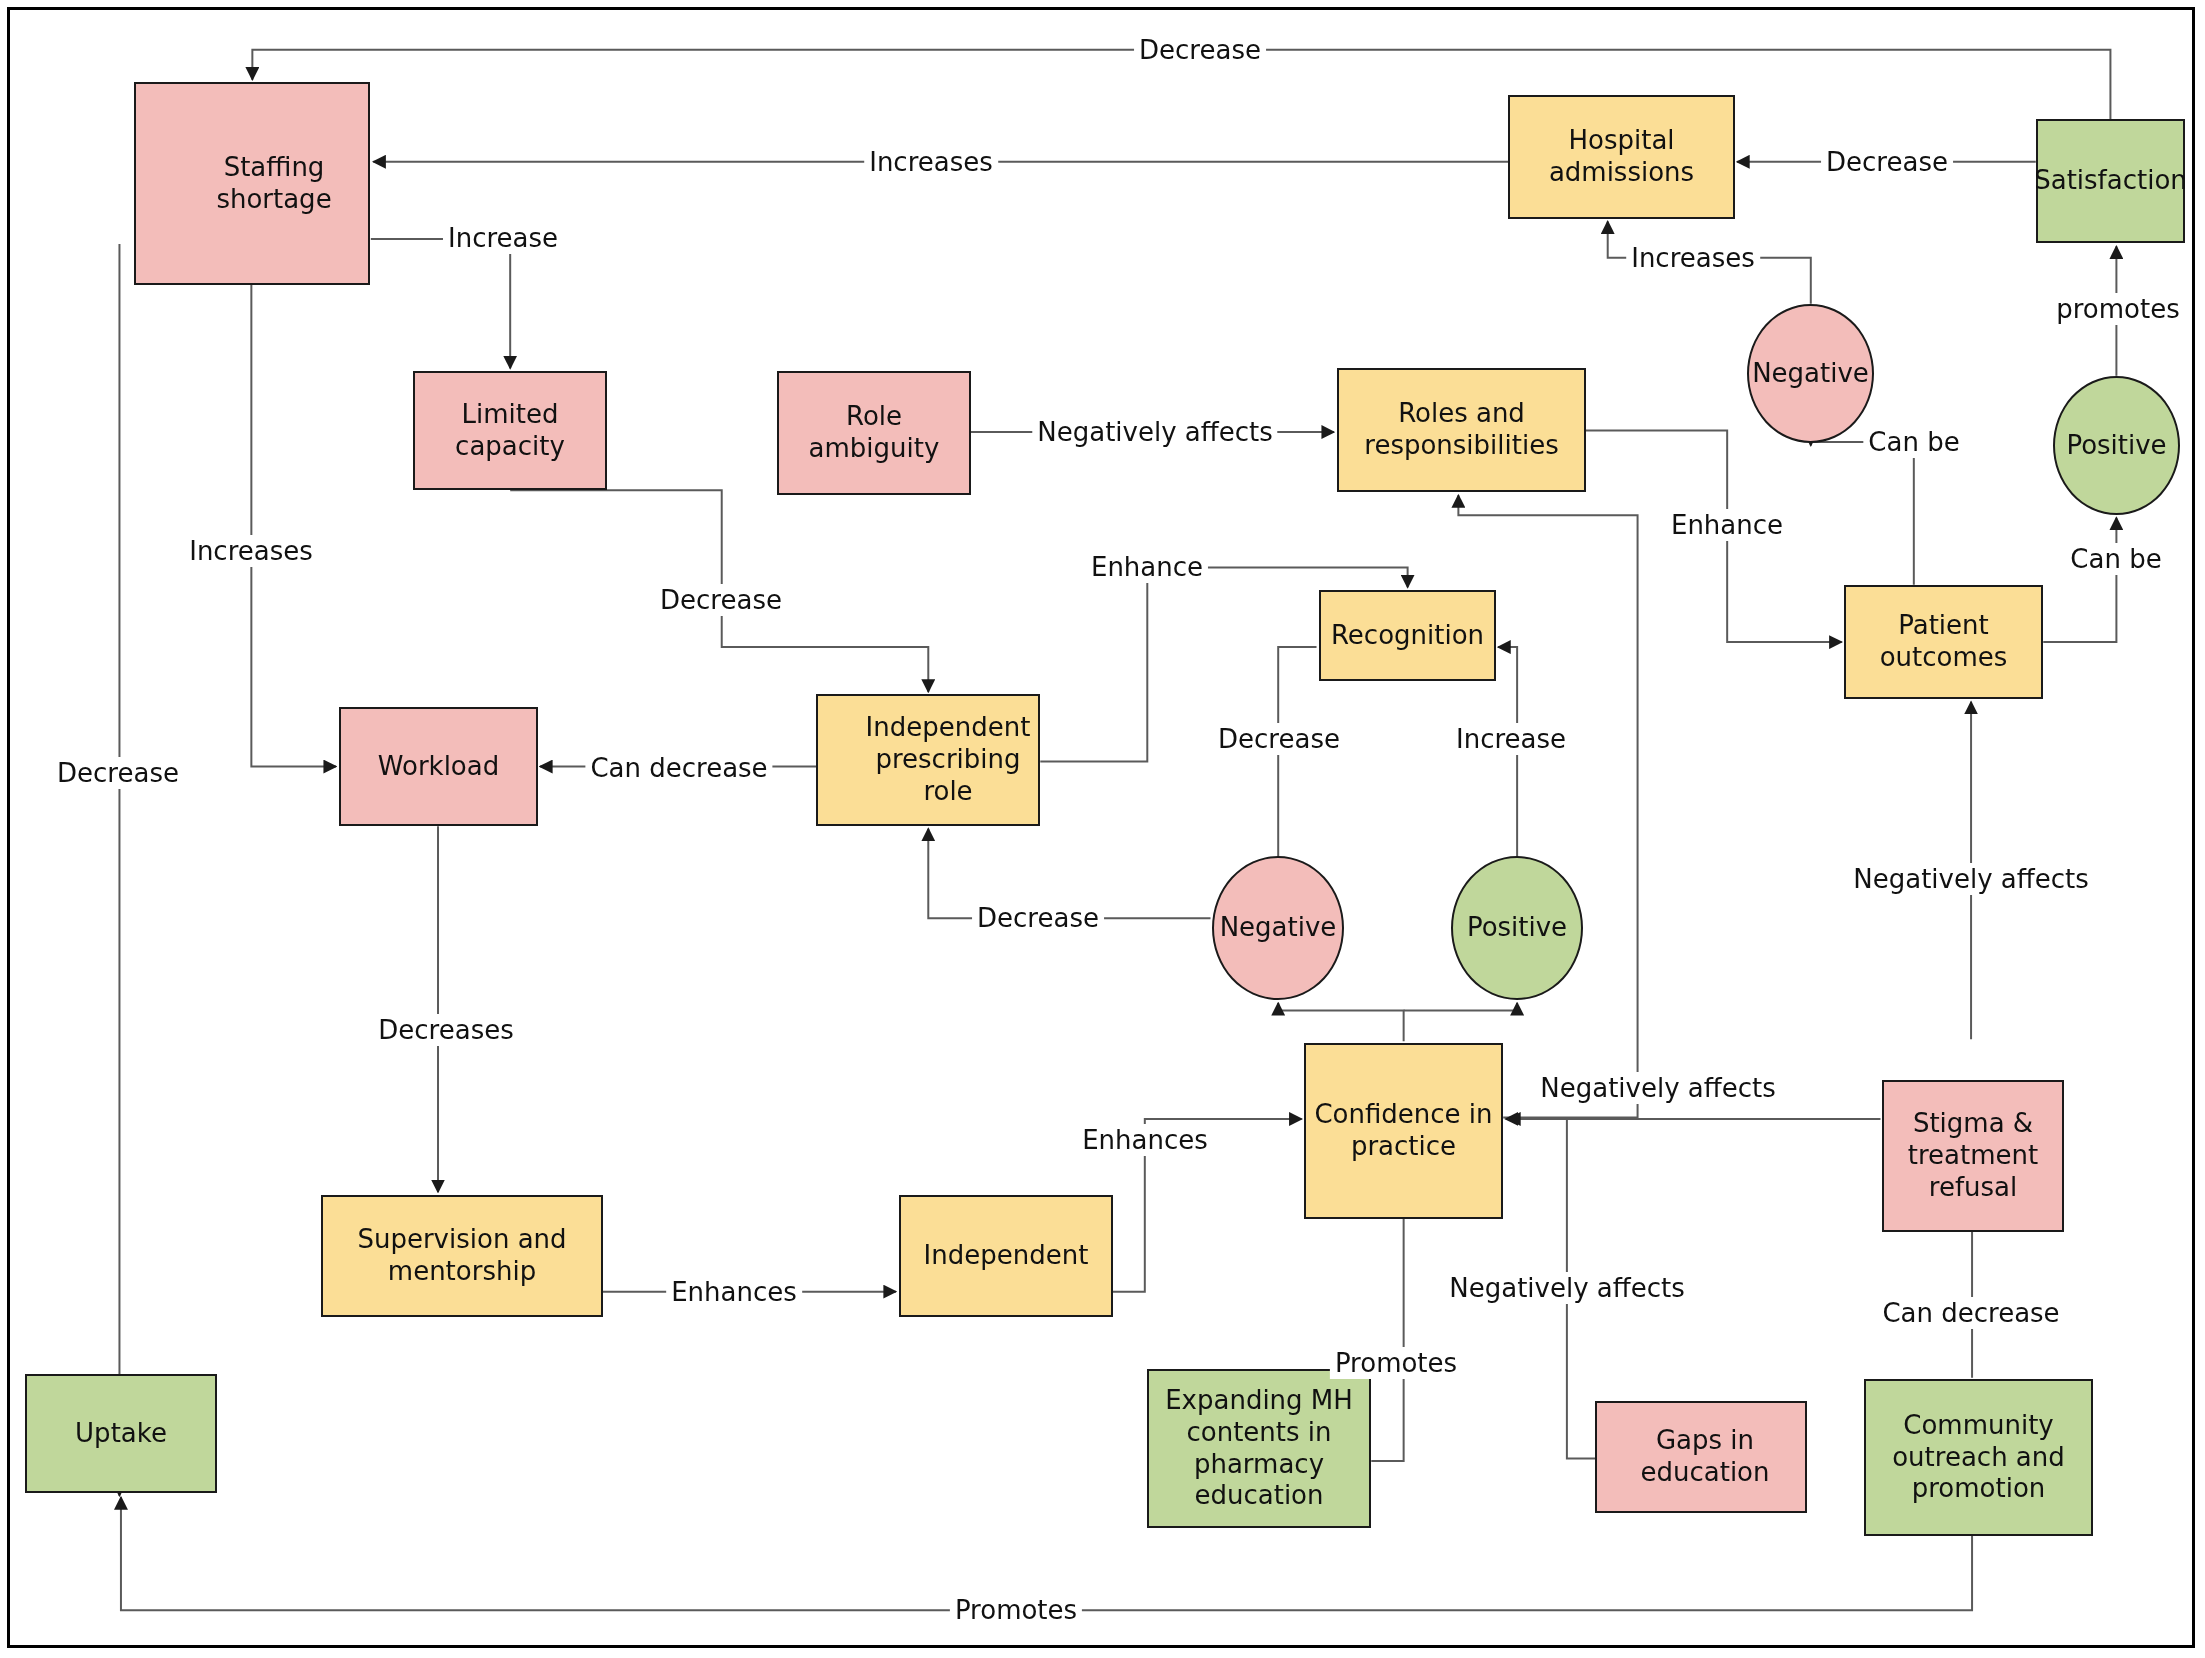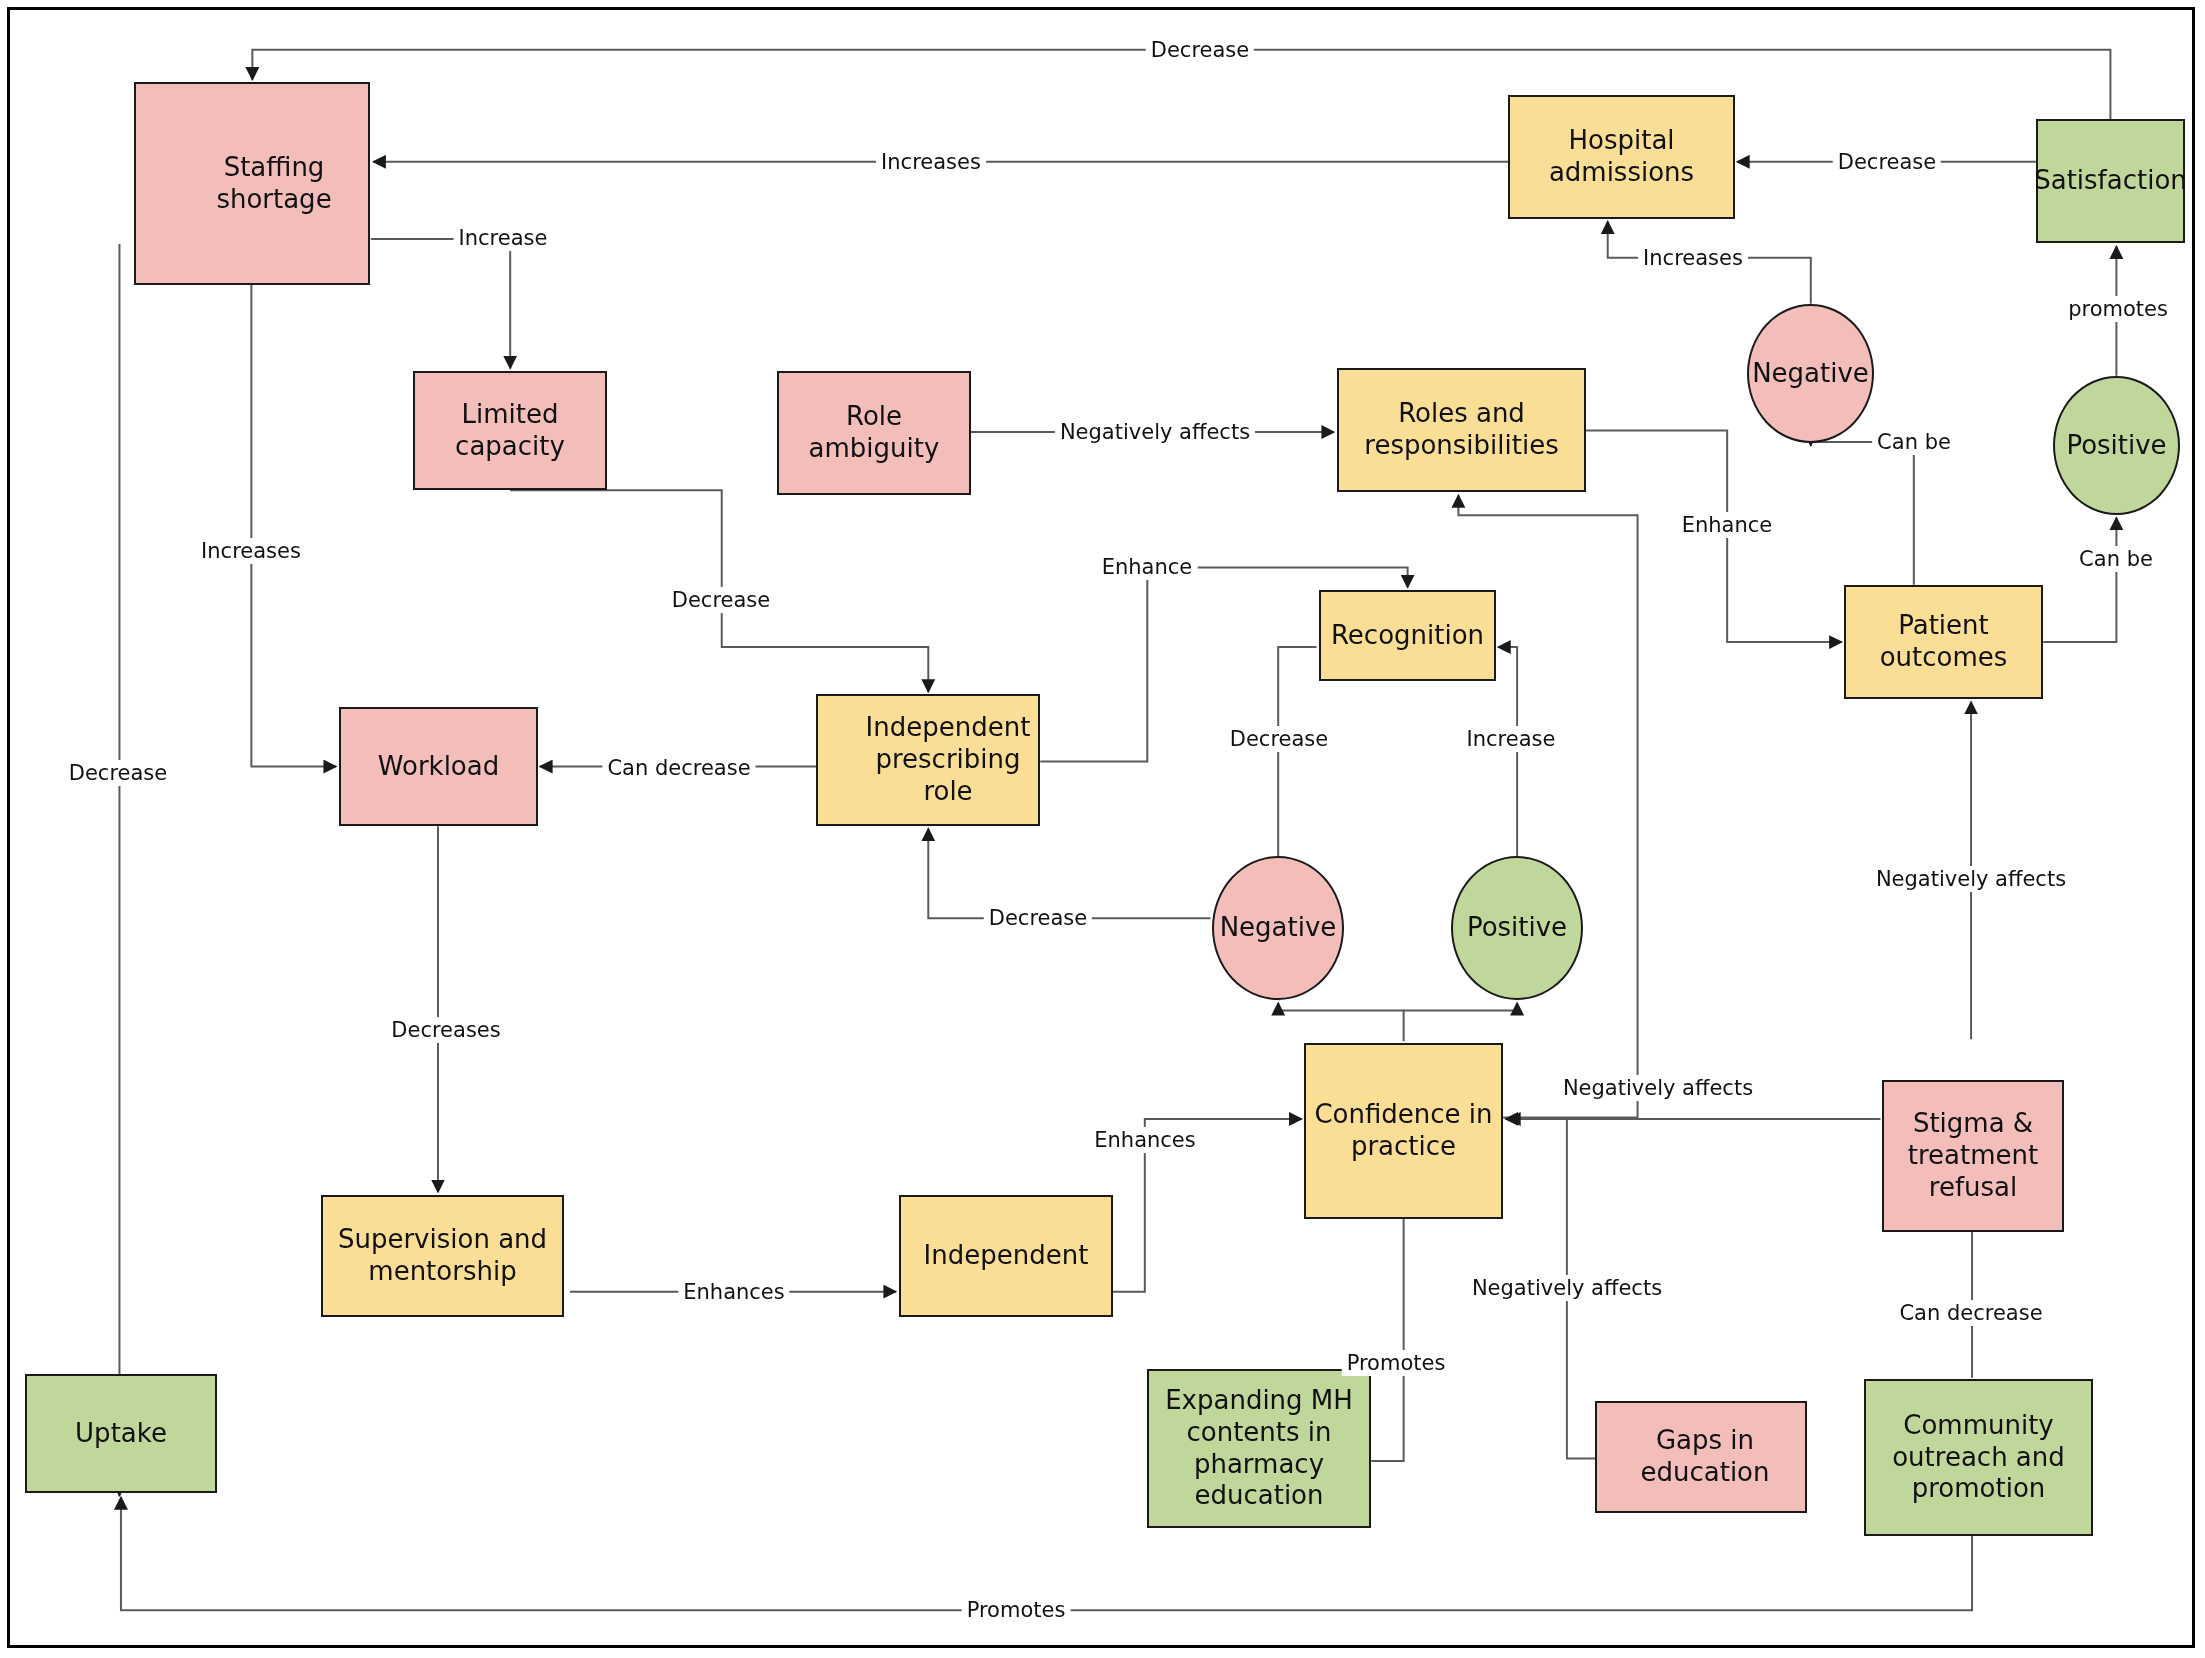--- a/index.html
+++ b/index.html
@@ -29,21 +29,21 @@
     padding:2px 4px;
     z-index:5;
   }
   .node.pink{background:#F3BDBA;}
   .node.yellow{background:#FBDE96;}
   .node.green{background:#C0D79B;}
   .node.ellipse{border-radius:50%;}
   .edge-label{
     position:absolute;
     color:#111111;
-    font-size:21px;
+    font-size:26px;
     white-space:nowrap;
     background:#ffffff;
     padding:1px 5px;
     z-index:6;
     transform:translate(-50%,-50%);
   }
 </style>
 </head>
 <body>
 
@@ -129,21 +129,21 @@
   <div class="node pink ellipse" style="left:1747px;top:304px;width:127px;height:139px;">Negative</div>
   <div class="node green ellipse" style="left:2053px;top:376px;width:127px;height:139px;">Positive</div>
   <div class="node yellow" style="left:1319px;top:590px;width:177px;height:91px;">Recognition</div>
   <div class="node yellow" style="left:1844px;top:585px;width:199px;height:114px;">Patient outcomes</div>
   <div class="node pink" style="left:339px;top:707px;width:199px;height:119px;">Workload</div>
   <div class="node yellow" style="left:816px;top:694px;width:224px;height:132px;padding-left:44px;">Independent prescribing role</div>
   <div class="node pink ellipse" style="left:1212px;top:856px;width:132px;height:144px;">Negative</div>
   <div class="node green ellipse" style="left:1451px;top:856px;width:132px;height:144px;">Positive</div>
   <div class="node yellow" style="left:1304px;top:1043px;width:199px;height:176px;">Confidence in practice</div>
   <div class="node pink" style="left:1882px;top:1080px;width:182px;height:152px;">Stigma &amp; treatment refusal</div>
-  <div class="node yellow" style="left:321px;top:1195px;width:243px;height:122px;">Supervision and mentorship</div>
+  <div class="node yellow" style="left:321px;top:1195px;width:282px;height:122px;">Supervision and mentorship</div>
   <div class="node yellow" style="left:899px;top:1195px;width:214px;height:122px;">Independent</div>
   <div class="node green" style="left:25px;top:1374px;width:192px;height:119px;">Uptake</div>
   <div class="node green" style="left:1147px;top:1369px;width:224px;height:159px;">Expanding MH contents in pharmacy education</div>
   <div class="node pink" style="left:1595px;top:1401px;width:212px;height:112px;padding-left:12px;">Gaps in education</div>
   <div class="node green" style="left:1864px;top:1379px;width:229px;height:157px;">Community outreach and promotion</div>
 
   <div class="edge-label" style="left:1200px;top:50px;">Decrease</div>
   <div class="edge-label" style="left:931px;top:162px;">Increases</div>
   <div class="edge-label" style="left:1887px;top:162px;">Decrease</div>
   <div class="edge-label" style="left:503px;top:238px;">Increase</div>

